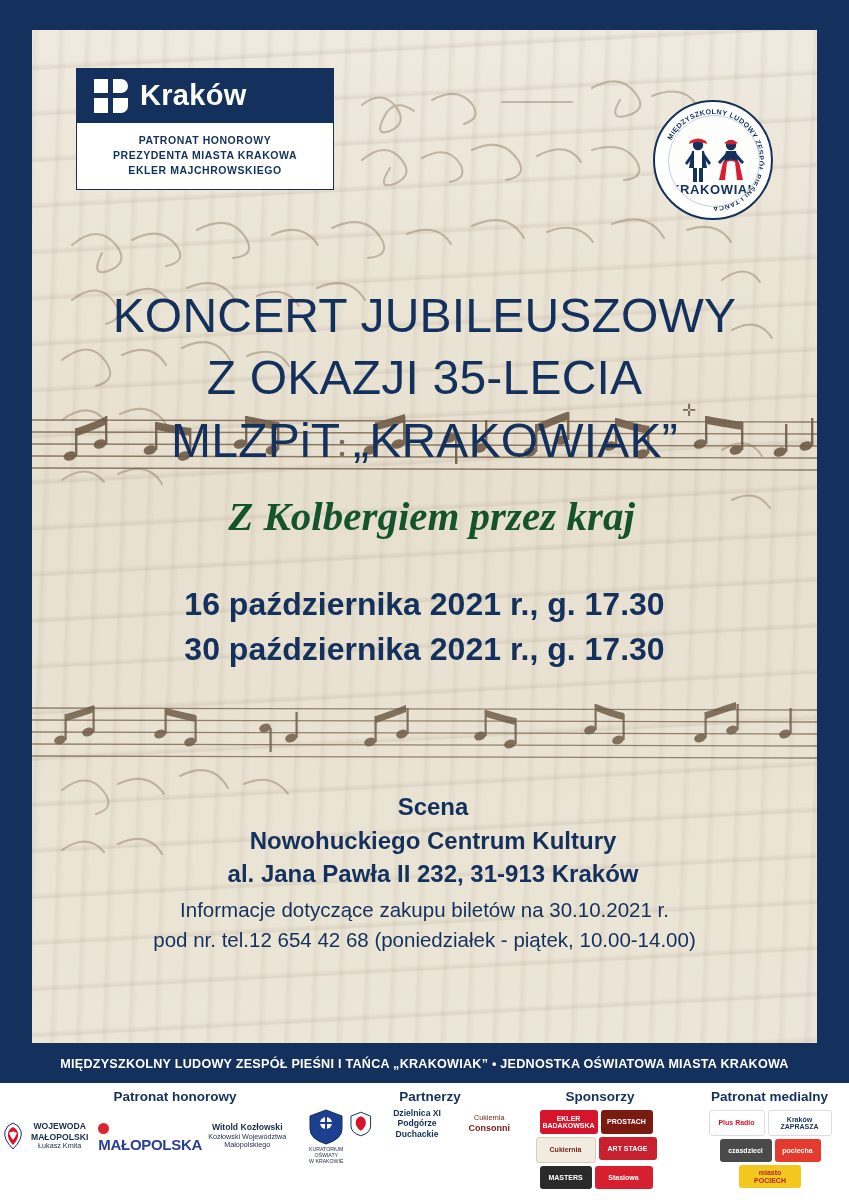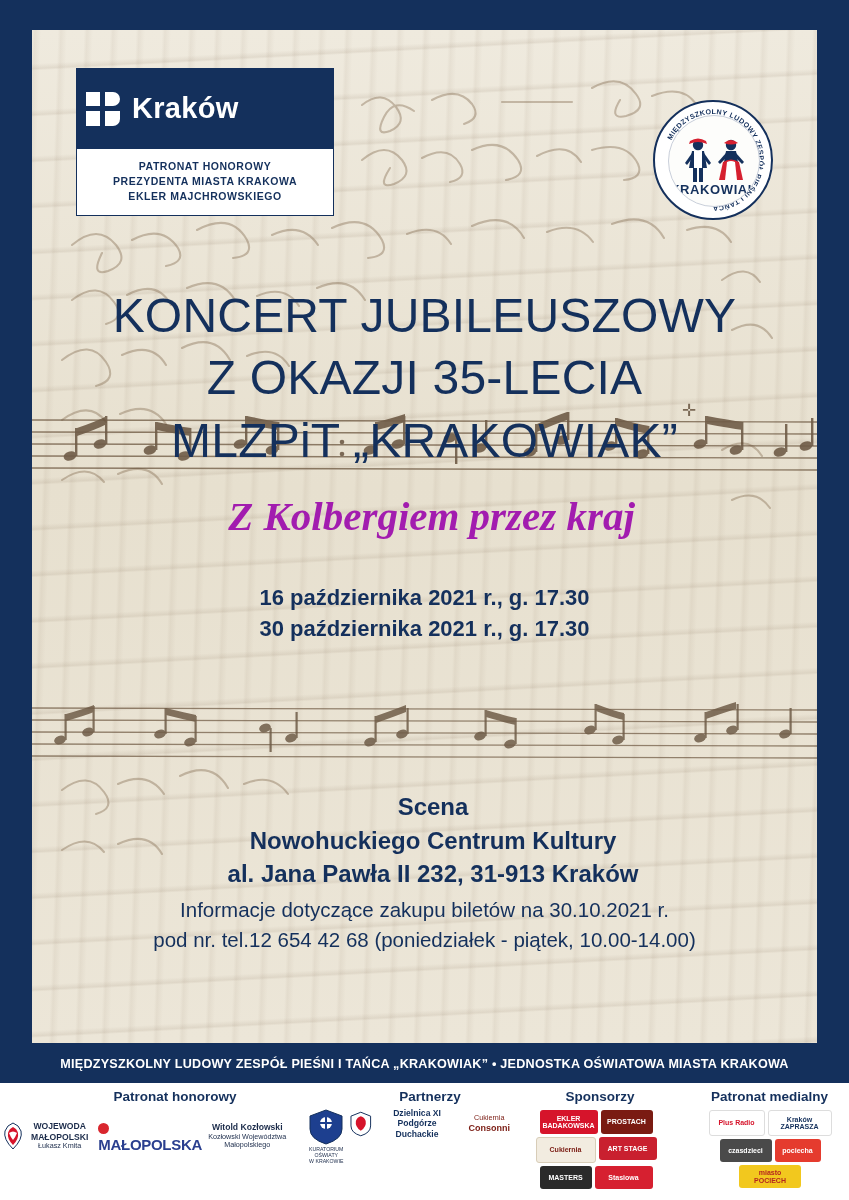--- a/index.html
+++ b/index.html
@@ -51,21 +51,21 @@
     position:absolute;
     left:0;width:785px;
     opacity:.88;
   }
   .staff-band svg{display:block;}
   
   .krk-logo-box{
     position:absolute;left:44px;top:38px;width:258px;
   }
   .krk-top{
-    background:#14305c;height:81px;display:flex;align-items:center;padding-left:10px;
+    background:#14305c;height:55px;display:flex;align-items:center;padding-left:18px;
   }
   .krk-mark{width:34px;height:34px;position:relative;margin-right:12px;}
   .krk-mark i{position:absolute;background:#fff;display:block;}
   .krk-mark i:nth-child(1){left:0;top:0;width:14px;height:14px;}
   .krk-mark i:nth-child(2){left:19px;top:0;width:15px;height:14px;border-radius:0 7px 7px 0;}
   .krk-mark i:nth-child(3){left:0;top:19px;width:14px;height:15px;border-radius:0 0 0 0;}
   .krk-mark i:nth-child(4){left:19px;top:19px;width:15px;height:15px;border-radius:0 0 7px 0;}
   .krk-word{
     color:#fff;font-size:29px;font-weight:bold;letter-spacing:.3px;
   }
@@ -101,26 +101,26 @@
     position:absolute;left:0;right:0;top:255px;text-align:center;
     color:#14305c;
   }
   .headline .l{
     font-size:48px;font-weight:normal;line-height:1.30;letter-spacing:.2px;
   }
   .subtitle{
     position:absolute;left:0;right:0;top:462px;text-align:center;
     font-family:"Liberation Serif", serif;
     font-style:italic;font-weight:bold;
-    font-size:41px;color:#a21caf;padding-left:14px;
+    font-size:41px;color:#14532d;padding-left:14px;
   }
   .dates{
     position:absolute;left:0;right:0;top:552px;text-align:center;color:#14305c;
   }
-  .dates div{font-size:22px;font-weight:bold;line-height:1.42;}
+  .dates div{font-size:32px;font-weight:bold;line-height:1.42;}
   
   .venue{
     position:absolute;left:0;right:0;top:760px;text-align:center;color:#14305c;
   }
   .venue div{font-size:24px;font-weight:bold;line-height:1.40;padding-left:17px;}
   .info{
     position:absolute;left:0;right:0;top:865px;text-align:center;color:#14305c;
   }
   .info div{font-size:20.5px;line-height:1.45;}
   

